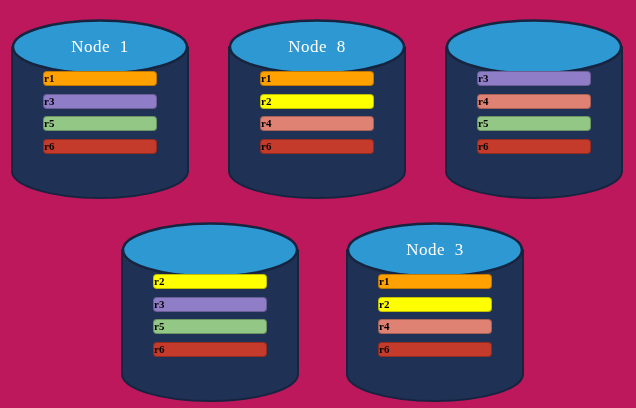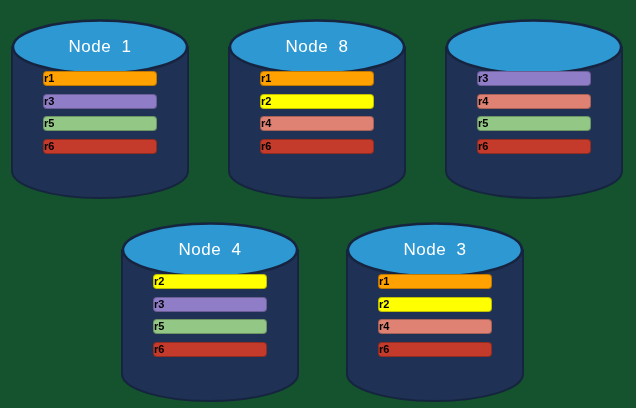--- a/index.html
+++ b/index.html
@@ -60,21 +60,21 @@
     border-radius: 4px;
     text-align: left;
     font-size: 11px;
     font-weight: bold;
     line-height: 13px;
   }
 </style>
 </head>
 <body>
 
-<div class="stage" style="background: #14532d;">
+<div class="stage" style="background: #be185d; font-family: Liberation Serif, serif;">
 
 <div class="node" style="left: 10px; top: 10px;">
       <svg class="cyl" viewBox="0 0 180 190" aria-hidden="true">
         <path class="cyl-body" d="M2 37 L2 161 A88 27 0 0 0 178 161 L178 37 Z" fill="#1F3154" stroke="#16243F"></path>
         <ellipse class="cyl-top" cx="90" cy="37" rx="87" ry="26.5" fill="#2E98D3" stroke="#16243F"></ellipse>
       </svg>
       <div class="node-label" style="color: rgb(255, 255, 255);">Node  1</div>
       <div class="bars">
         <div class="bar" style="top: 61px; background: rgb(255, 161, 0); color: rgb(0, 0, 0);">r1</div>
         <div class="bar" style="top: 84px; background: rgb(143, 126, 199); color: rgb(0, 0, 0);">r3</div>
@@ -105,21 +105,20 @@
         <div class="bar" style="top: 84px; background: rgb(224, 130, 115); color: rgb(0, 0, 0);">r4</div>
         <div class="bar" style="top: 106px; background: rgb(146, 199, 133); color: rgb(0, 0, 0);">r5</div>
         <div class="bar" style="top: 129px; background: rgb(196, 59, 43); color: rgb(0, 0, 0);">r6</div>
       </div>
     </div>
     <div class="node" style="left: 120px; top: 213px;">
       <svg class="cyl" viewBox="0 0 180 190" aria-hidden="true">
         <path class="cyl-body" d="M2 37 L2 161 A88 27 0 0 0 178 161 L178 37 Z" fill="#1F3154" stroke="#16243F"></path>
         <ellipse class="cyl-top" cx="90" cy="37" rx="87" ry="26.5" fill="#2E98D3" stroke="#16243F"></ellipse>
       </svg>
-      <div class="node-label" style="color: rgb(255, 255, 255);">Node  4</div>
       <div class="bars">
         <div class="bar" style="top: 61px; background: rgb(255, 255, 0); color: rgb(0, 0, 0);">r2</div>
         <div class="bar" style="top: 84px; background: rgb(143, 126, 199); color: rgb(0, 0, 0);">r3</div>
         <div class="bar" style="top: 106px; background: rgb(146, 199, 133); color: rgb(0, 0, 0);">r5</div>
         <div class="bar" style="top: 129px; background: rgb(196, 59, 43); color: rgb(0, 0, 0);">r6</div>
       </div>
     </div>
     <div class="node" style="left: 345px; top: 213px;">
       <svg class="cyl" viewBox="0 0 180 190" aria-hidden="true">
         <path class="cyl-body" d="M2 37 L2 161 A88 27 0 0 0 178 161 L178 37 Z" fill="#1F3154" stroke="#16243F"></path>

